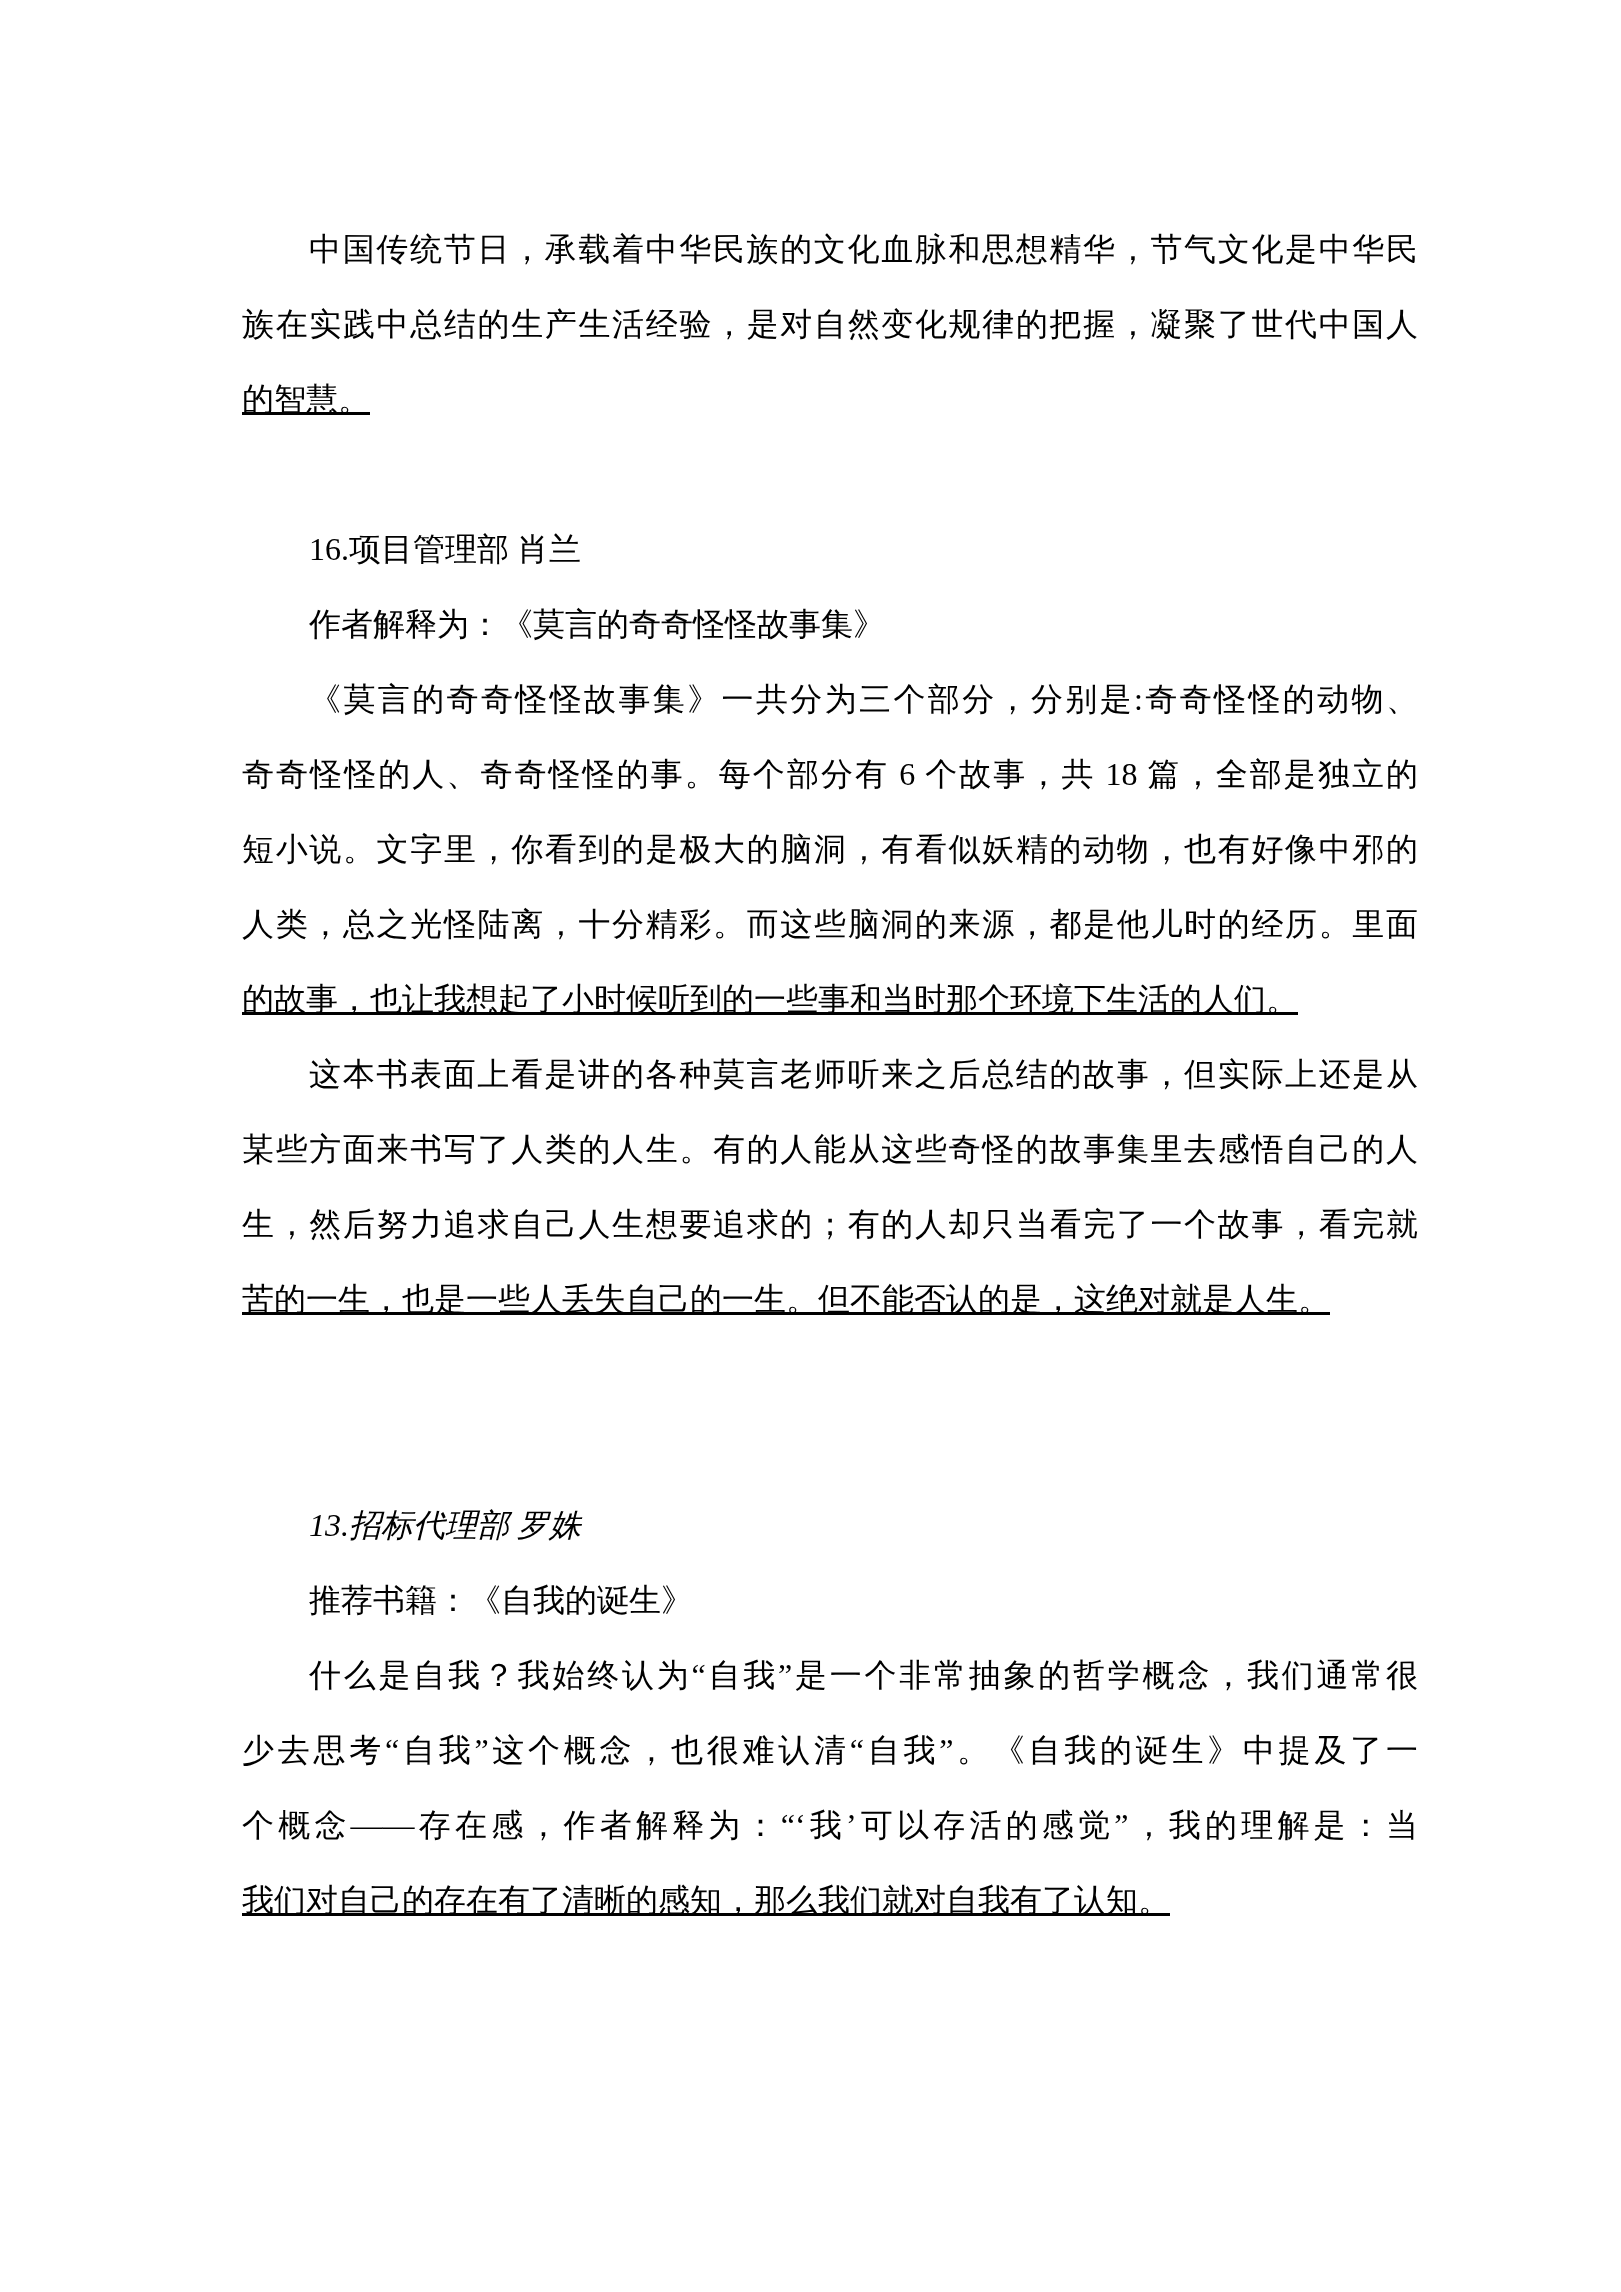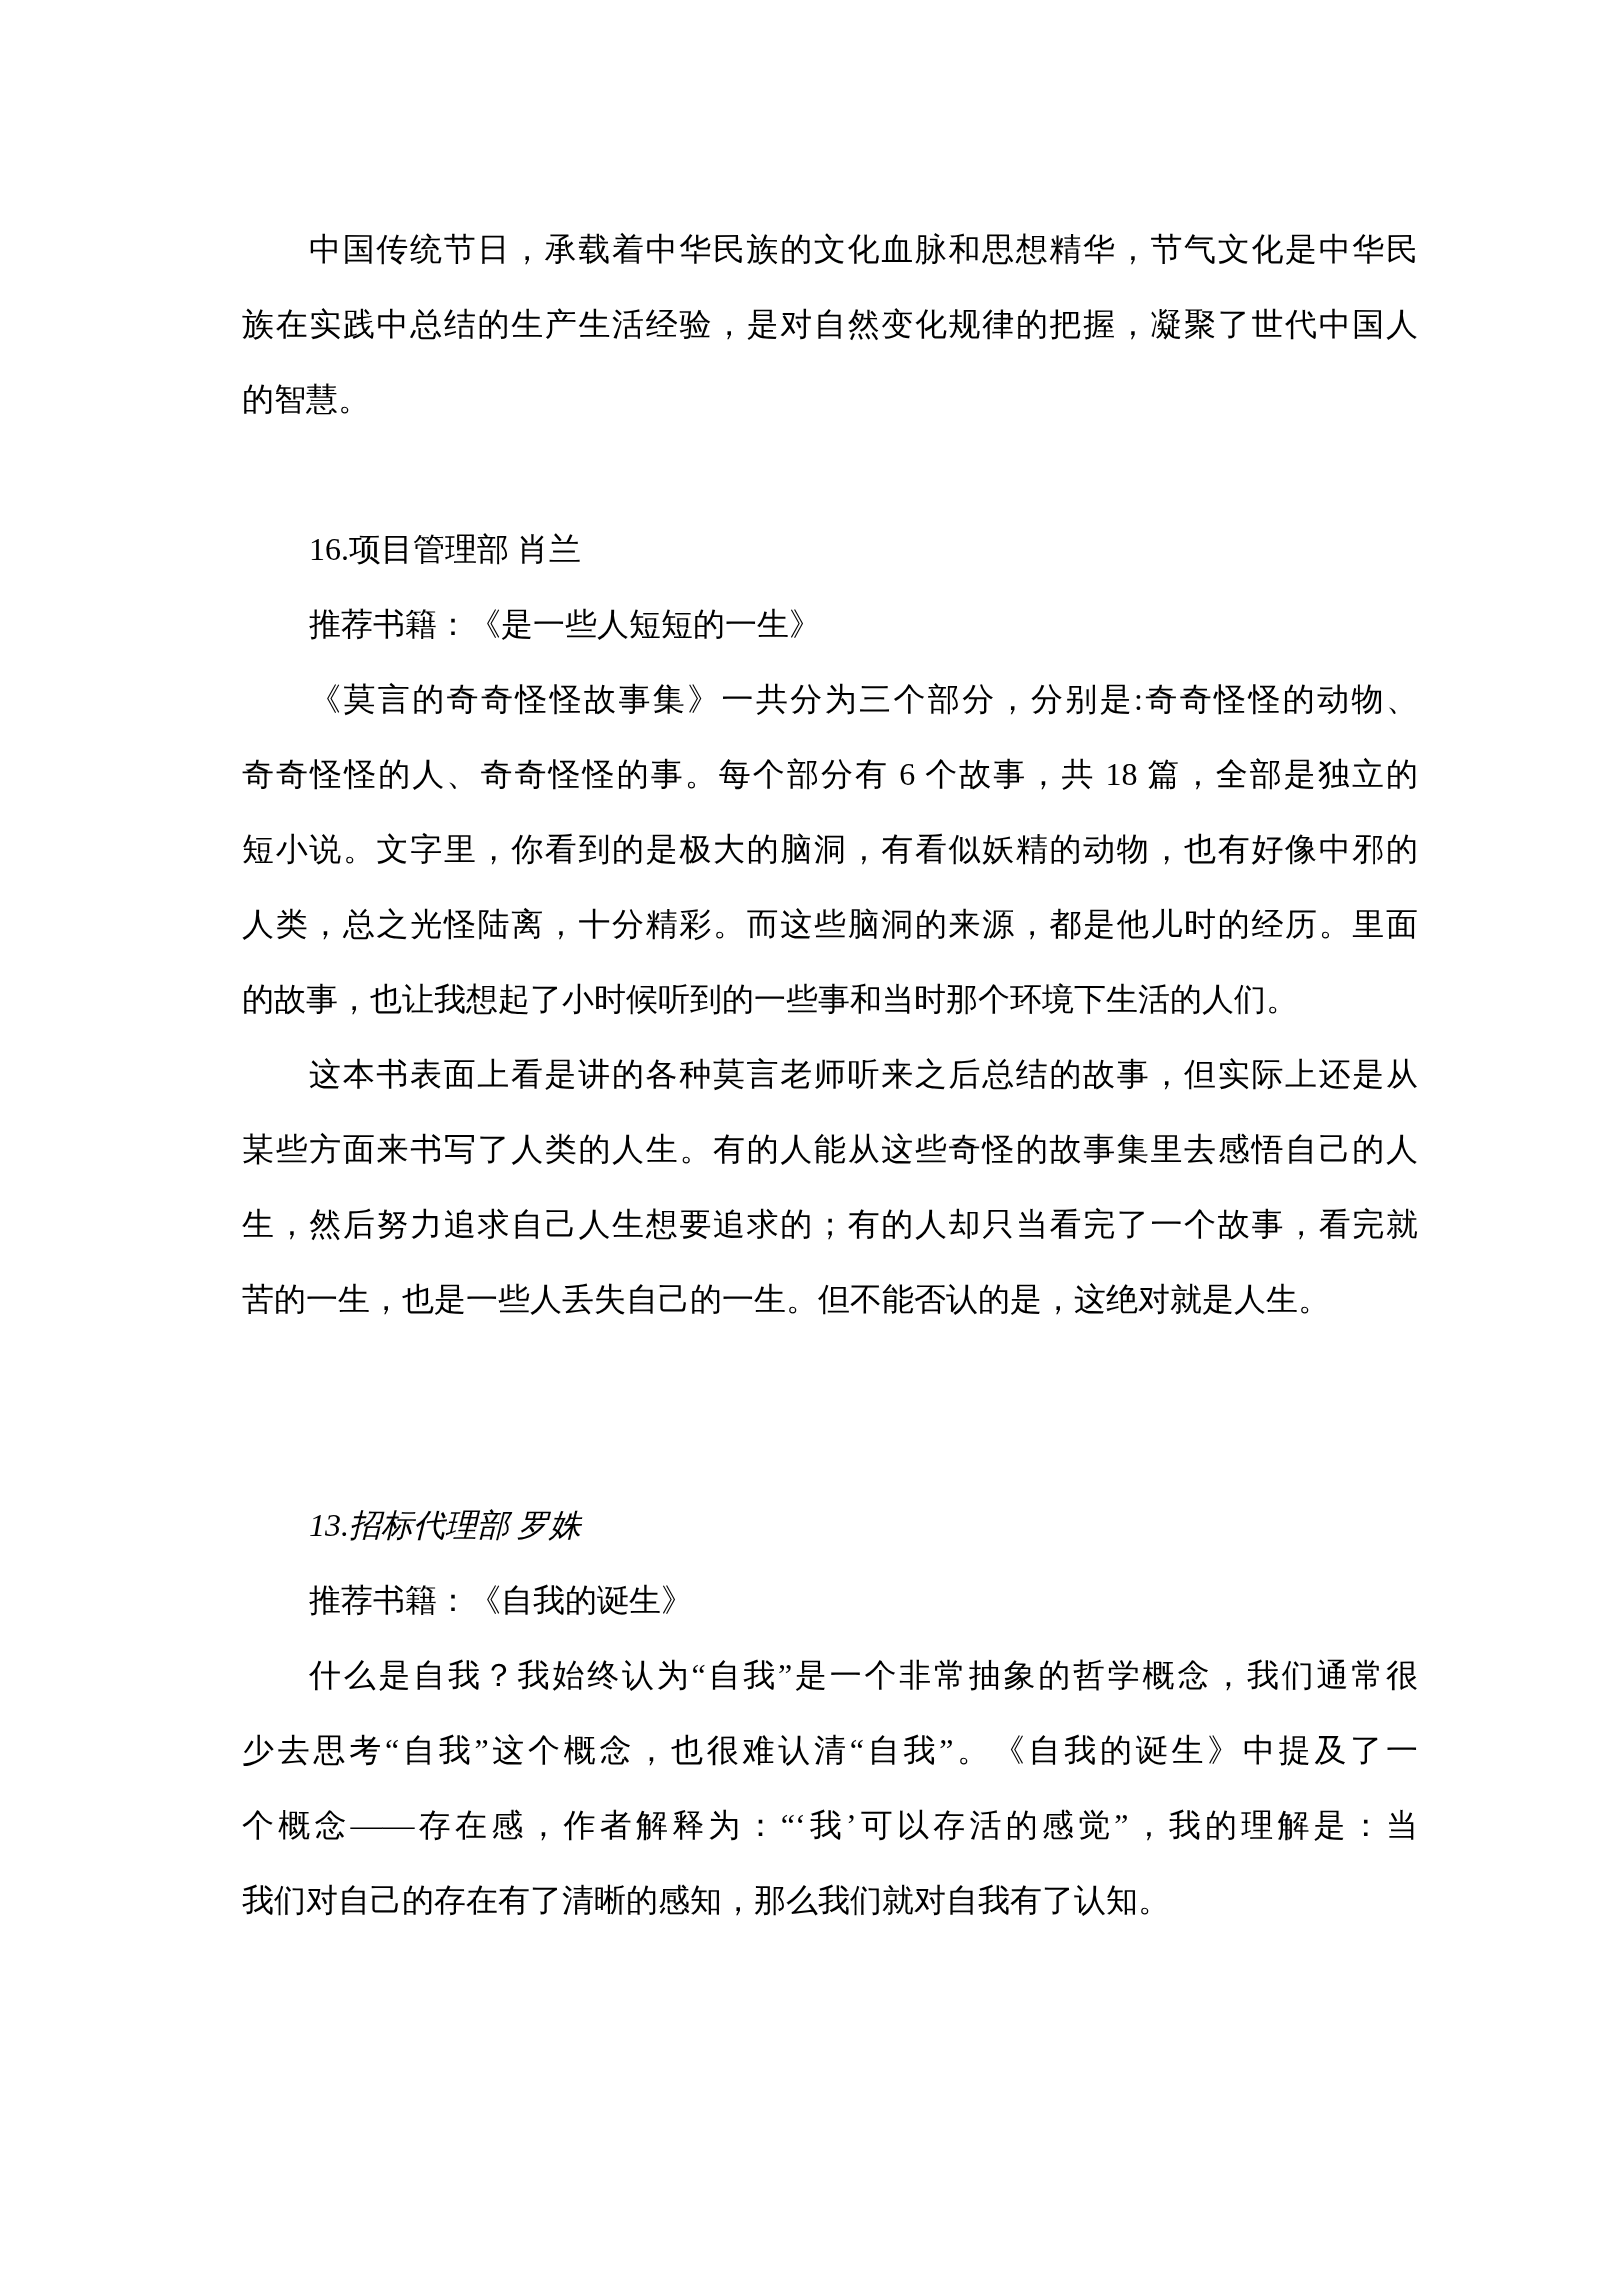--- a/index.html
+++ b/index.html
@@ -29,20 +29,21 @@
   
   .para .ln {
     text-align: justify;
     text-align-last: justify;
   }
   .para .ln.ln-first {
     text-indent: 67px; 
   }
   .para .ln.ln-last {
     text-align-last: left;
+    text-decoration: underline;
   }
   
   .hline {
     text-indent: 67px;
     text-align: left;
   }
   .gap-1 { margin-top: 75px; }   
   .gap-2 { margin-top: 151px; font-style: italic; }  
 </style>
 </head>
@@ -52,21 +53,21 @@
   <div class="content">
 
     <div class="para">
         <div class="ln ln-first">中国传统节日，承载着中华民族的文化血脉和思想精华，节气文化是中华民</div>
         <div class="ln">族在实践中总结的生产生活经验，是对自然变化规律的把握，凝聚了世代中国人</div>
         <div class="ln ln-last">的智慧。</div>
       </div>
 
     <div class="hline gap-1">16.项目管理部 肖兰</div>
 
-    <div class="hline">推荐书籍：《是一些人短短的一生》</div>
+    <div class="hline">作者解释为：《莫言的奇奇怪怪故事集》</div>
 
     <div class="para">
         <div class="ln ln-first">《莫言的奇奇怪怪故事集》一共分为三个部分，分别是:奇奇怪怪的动物、</div>
         <div class="ln">奇奇怪怪的人、奇奇怪怪的事。每个部分有 6 个故事，共 18 篇，全部是独立的</div>
         <div class="ln">短小说。文字里，你看到的是极大的脑洞，有看似妖精的动物，也有好像中邪的</div>
         <div class="ln">人类，总之光怪陆离，十分精彩。而这些脑洞的来源，都是他儿时的经历。里面</div>
         <div class="ln ln-last">的故事，也让我想起了小时候听到的一些事和当时那个环境下生活的人们。</div>
       </div>
 
     <div class="para">

